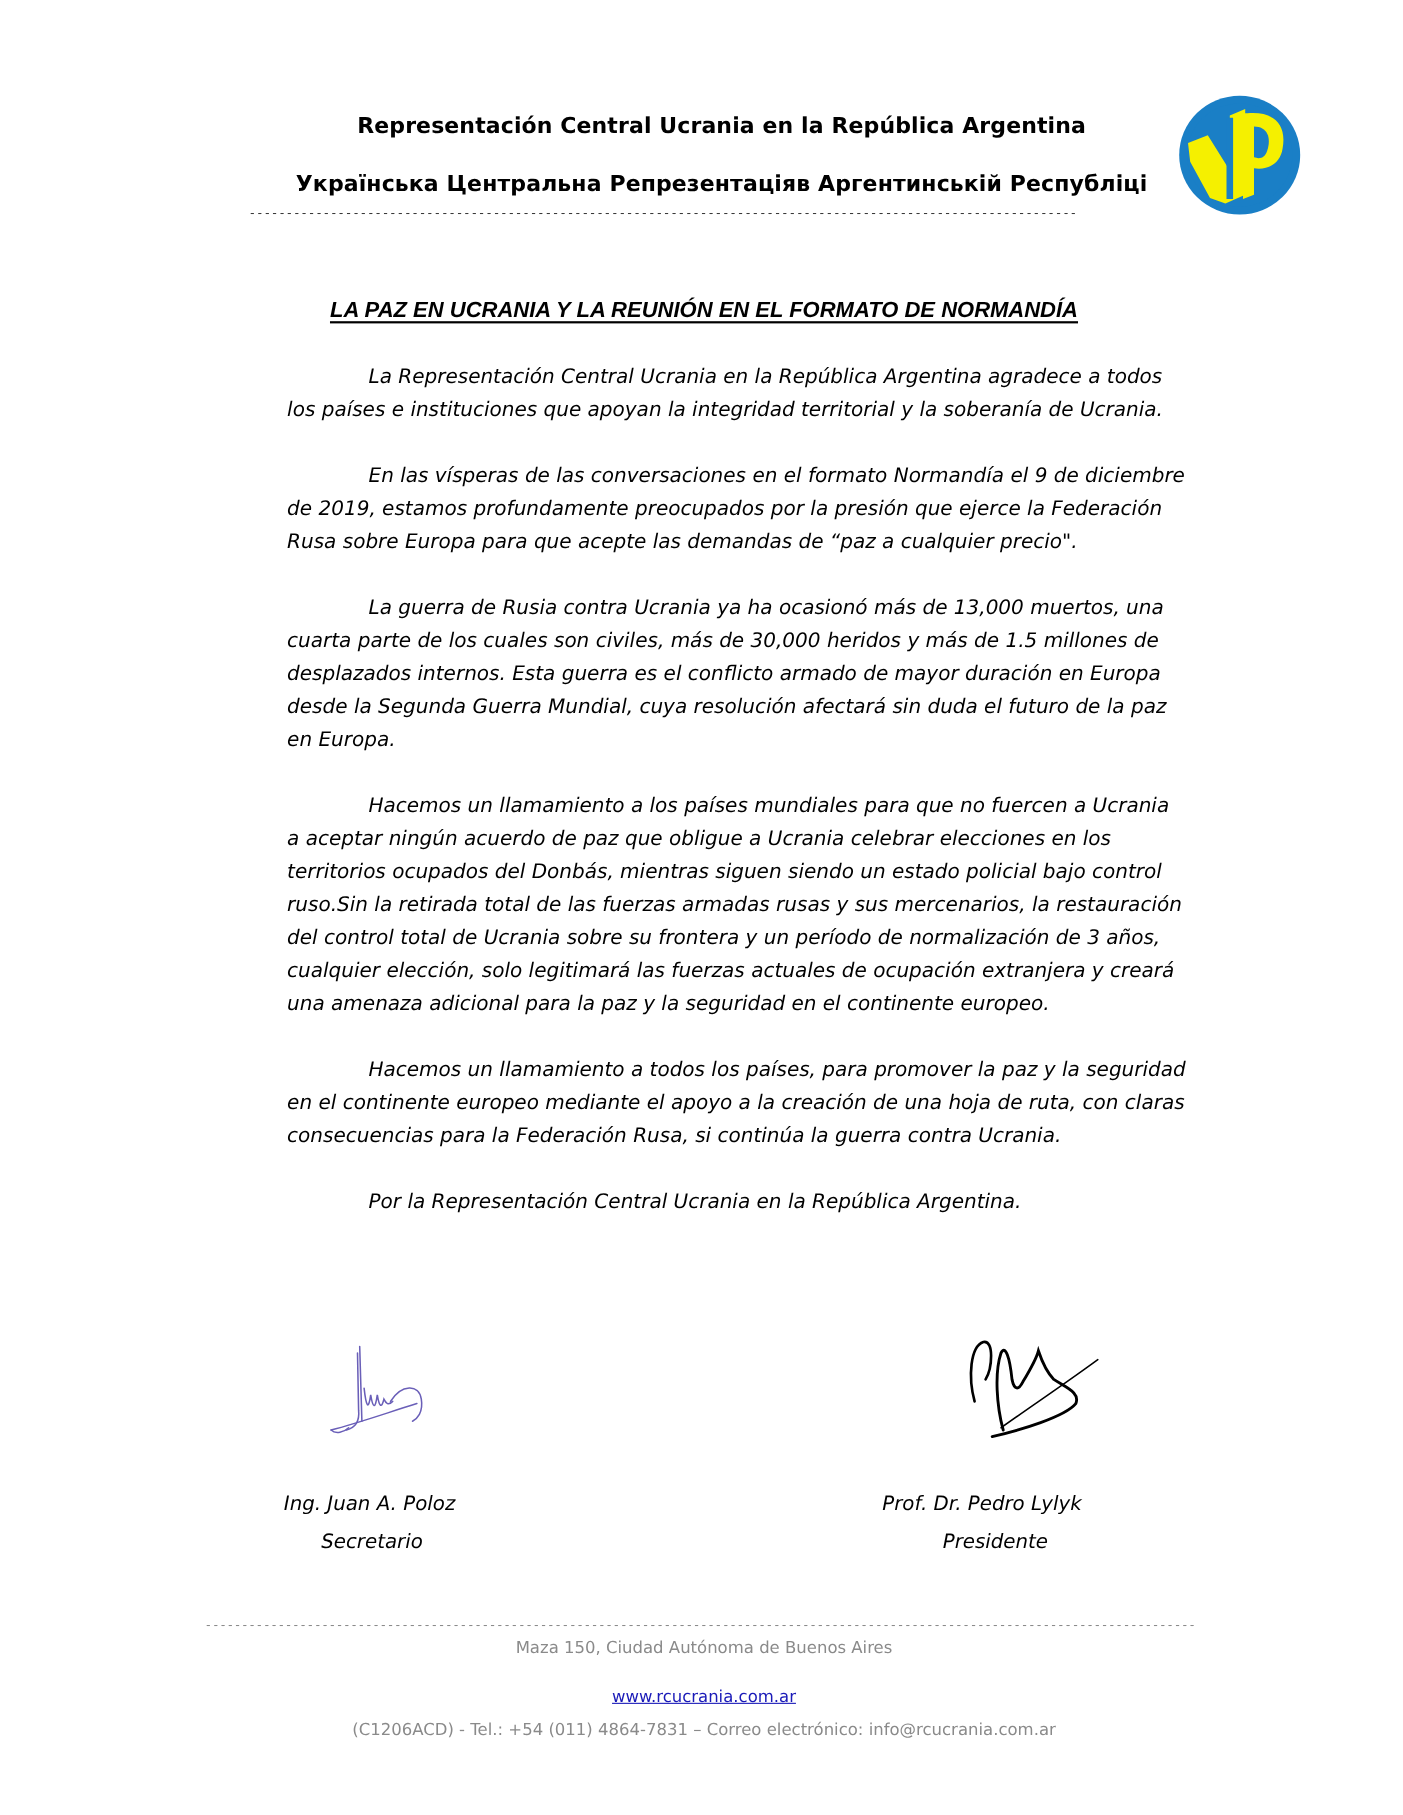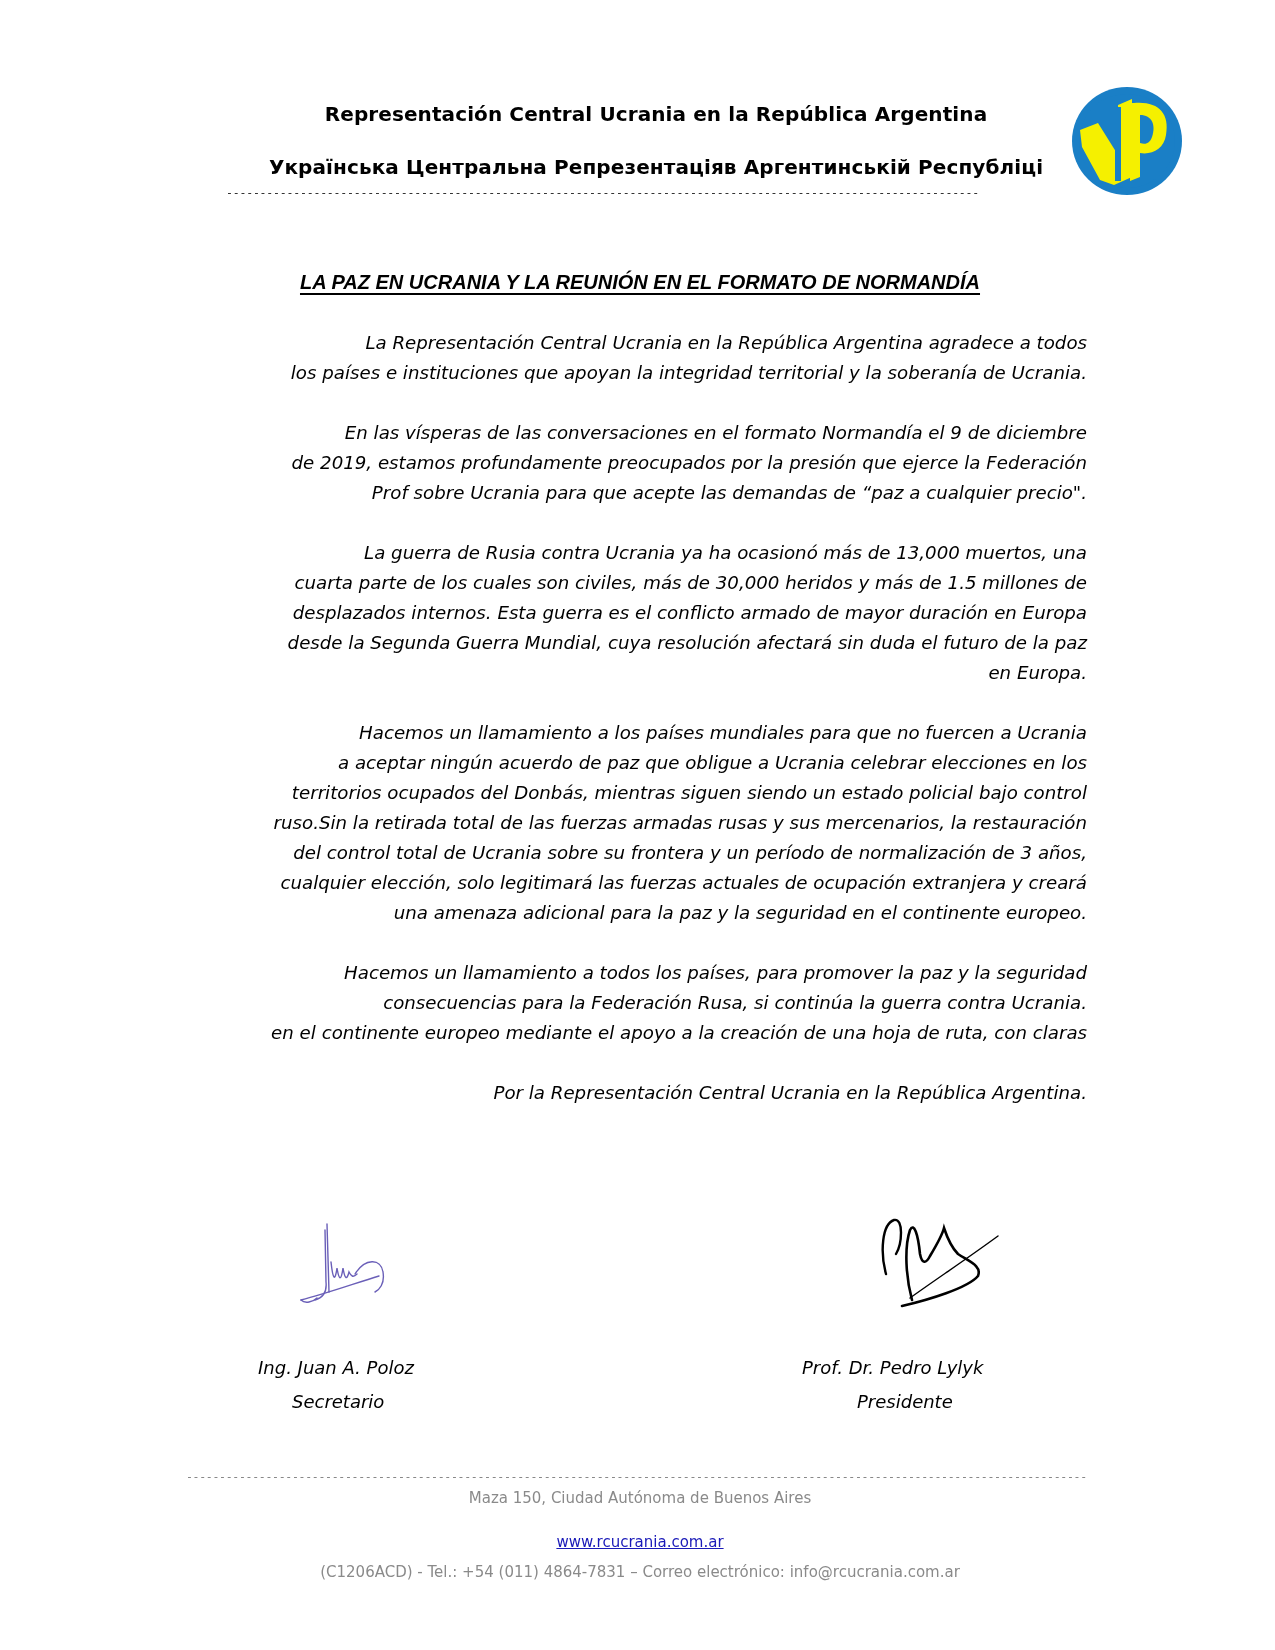--- a/index.html
+++ b/index.html
@@ -28,50 +28,50 @@
     <ellipse cx="57" cy="56" rx="48" ry="47" fill="#1a7fc6"></ellipse>
     <path d="M10 45 L28 38 L48 70 L48 20 L62 14 L62 92 L44 100 L30 95 L12 62 Z" fill="#f5f000"></path>
     <path d="M64 18 C88 16 100 28 96 50 C94 64 82 70 70 68 L70 92 L60 96 L60 18 Z" fill="#f5f000"></path>
     <path d="M70 30 C82 30 86 40 82 52 C80 58 76 60 70 58 Z" fill="#1a7fc6"></path>
     <path d="M48 22 L48 96" stroke="#1a7fc6" stroke-width="6"></path>
   </svg>
 </div>
 
 <div class="abs title" style="top:271px;">LA PAZ EN UCRANIA Y LA REUNIÓN EN EL FORMATO DE NORMANDÍA</div>
 
-<div class="abs body-text" style="top:328px;text-align:right;">
+<div class="abs body-text" style="top:328px;">
   <div class="para">
     <span class="line" style="padding-left:74px;">La Representación Central Ucrania en la República Argentina agradece a todos</span>
     <span class="line">los países e instituciones que apoyan la integridad territorial y la soberanía de Ucrania.</span>
   </div>
   <div class="para">
     <span class="line" style="padding-left:74px;">En las vísperas de las conversaciones en el formato Normandía el 9 de diciembre</span>
     <span class="line">de 2019, estamos profundamente preocupados por la presión que ejerce  la Federación</span>
-    <span class="line">Prof sobre Ucrania para que acepte las demandas de “paz a cualquier precio".</span>
+    <span class="line">Rusa sobre Europa para que acepte las demandas de “paz a cualquier precio".</span>
   </div>
   <div class="para">
     <span class="line" style="padding-left:74px;">La guerra de Rusia contra Ucrania ya ha ocasionó más de 13,000 muertos, una</span>
     <span class="line">cuarta parte de los cuales son civiles, más de 30,000 heridos y más de 1.5 millones de</span>
     <span class="line">desplazados internos. Esta guerra es el conflicto armado de mayor duración en Europa</span>
     <span class="line">desde la Segunda Guerra Mundial, cuya resolución afectará sin duda el futuro de la paz</span>
     <span class="line">en Europa.</span>
   </div>
   <div class="para">
     <span class="line" style="padding-left:74px;">Hacemos un llamamiento a los países mundiales para que no fuercen  a Ucrania</span>
     <span class="line">a aceptar ningún acuerdo de paz que obligue a Ucrania celebrar elecciones en los</span>
     <span class="line">territorios ocupados del Donbás, mientras siguen siendo un estado policial bajo control</span>
     <span class="line">ruso.Sin la retirada total de las fuerzas armadas rusas y sus mercenarios, la restauración</span>
     <span class="line">del control total de Ucrania sobre su frontera y un período de normalización de 3 años,</span>
     <span class="line">cualquier elección, solo legitimará las fuerzas actuales de ocupación extranjera y creará</span>
     <span class="line">una amenaza adicional para la paz y la seguridad en el continente europeo.</span>
   </div>
   <div class="para">
     <span class="line" style="padding-left:74px;">Hacemos un llamamiento  a todos los países, para promover la paz y la seguridad</span>
+    <span class="line">en el continente europeo mediante el apoyo a la creación de una hoja de ruta, con claras</span>
     <span class="line">consecuencias para la Federación Rusa, si continúa la guerra contra Ucrania.</span>
-    <span class="line">en el continente europeo mediante el apoyo a la creación de una hoja de ruta, con claras</span>
   </div>
   <div class="para">
     <span class="line" style="padding-left:74px;">Por la Representación Central Ucrania en la República Argentina.</span>
   </div>
 </div>
 
 <div class="abs" style="left:295px; top:1222px; width:100px; height:82px;">
   <svg width="100" height="82" viewBox="0 0 100 82" fill="none" stroke="#6a5fb8" stroke-width="1.4" stroke-linecap="round">
     <path d="M32 2 L34 70"></path>
     <path d="M30 8 L31 60 C32 70 28 76 20 78"></path>

